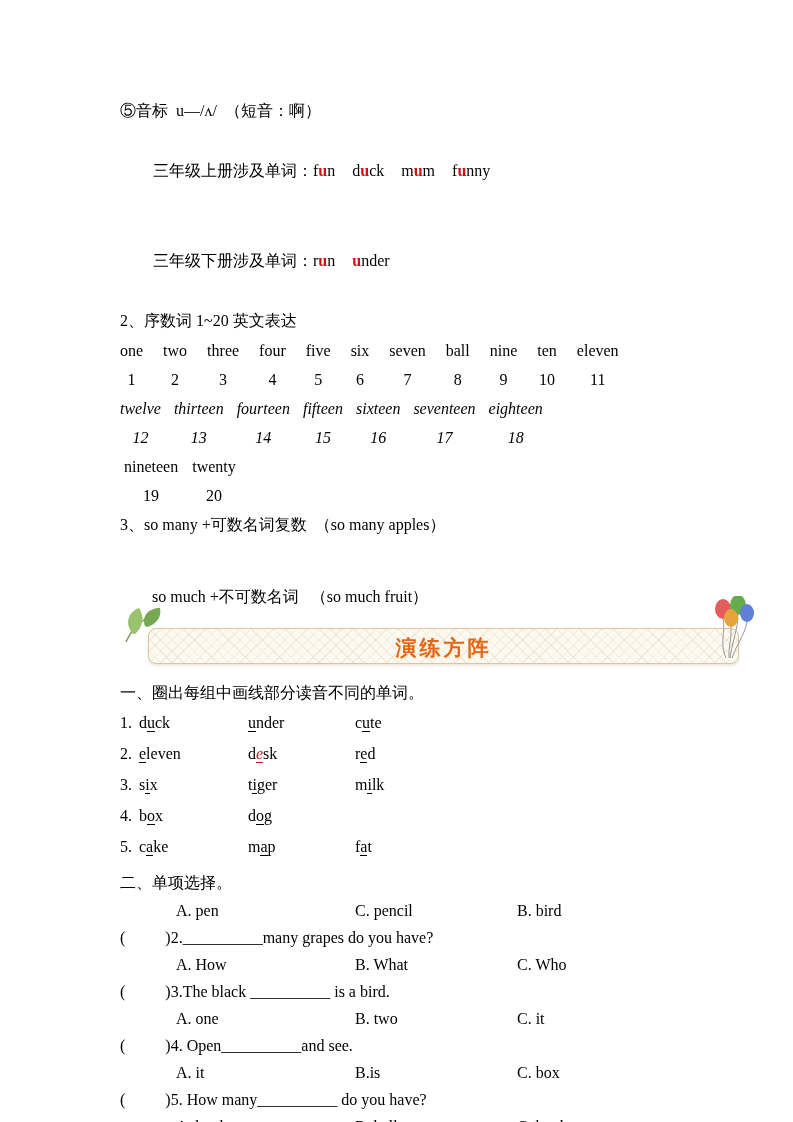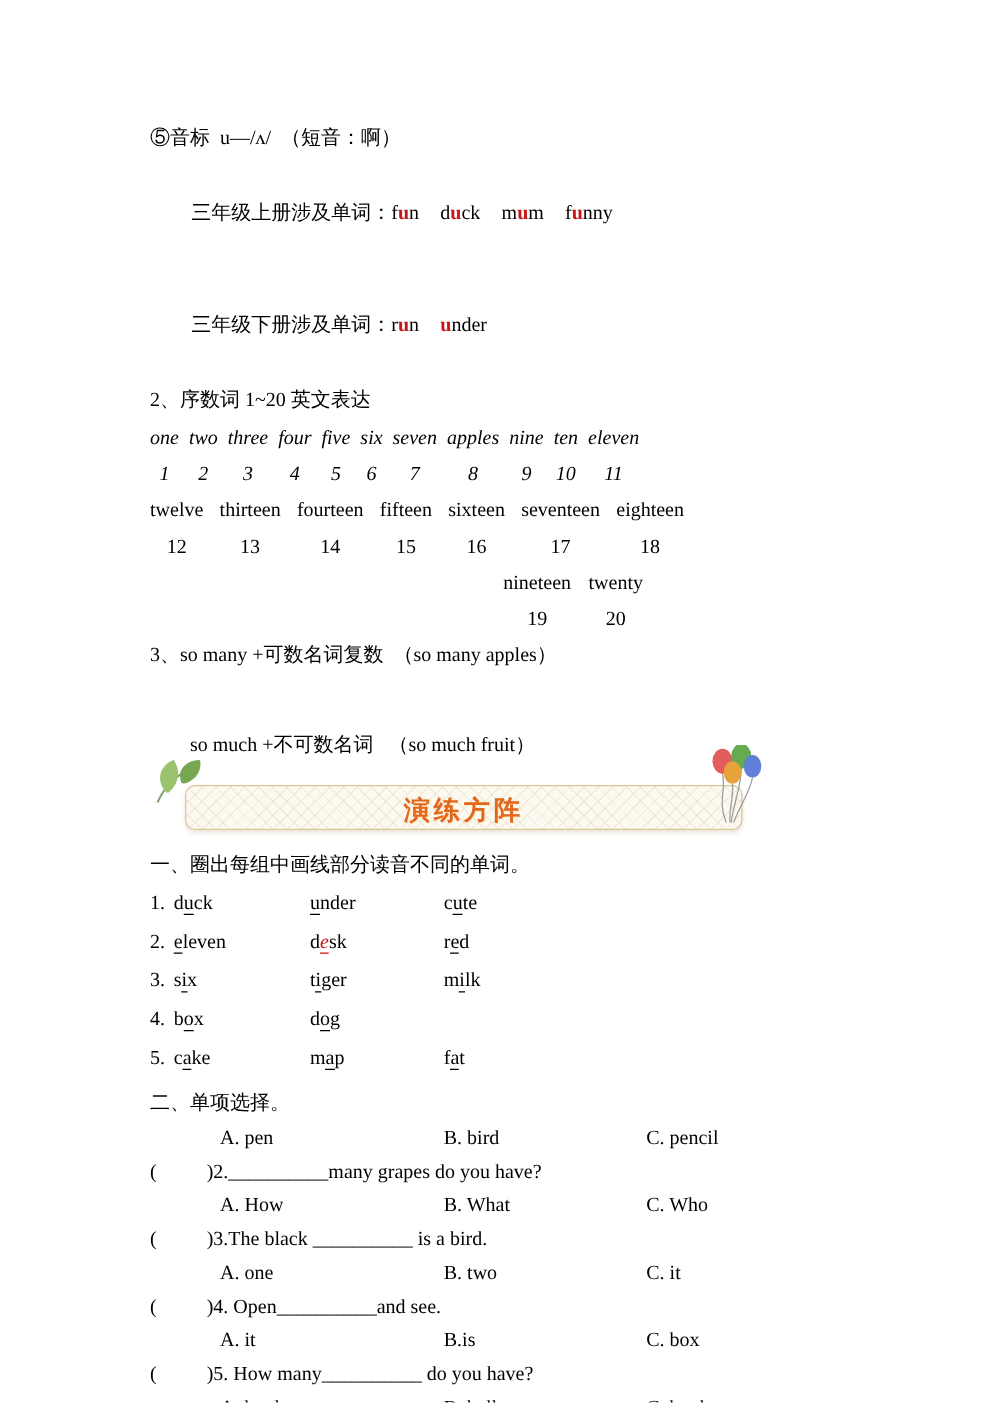--- a/index.html
+++ b/index.html
@@ -14,27 +14,27 @@
   .line { line-height:30px; white-space:pre-wrap; }
   .indent1 { padding-left:17px; }
   .indent2 { padding-left:32px;margin-top:42px; }
 
   .wordlist { display:inline-flex; gap:17px; }
   .mk-redb { color:var(--accent-red,#c00); font-weight:bold; }
   .mk-u { border-bottom:1.4px solid #000; }
   .mk-red { color:var(--accent-red,#c00); font-style:italic; border-bottom:1.4px solid currentColor; }
 
   .numrow { display:flex; }
-  .g1 { gap:8px;font-style:italic; }
-  .g2 { gap:13px; }
-  .g3 { gap:14px; padding-left:4px;justify-content:center; }
+  .g1 { gap:20px; }
+  .g2 { gap:13px;font-style:italic; }
+  .g3 { gap:14px; padding-left:4px; }
   .pair { display:flex; flex-direction:column; align-items:center; }
   .nw, .nd { line-height:29px; }
 
-  .banner-wrap { position:relative; margin:10px 0 14px 28px; width:446px; height:42px; }
+  .banner-wrap { position:relative; margin:10px 0 14px 28px; width:591px; height:42px; }
   .banner {
     position:absolute; left:0; right:0; top:6px; bottom:0;
     background:
       repeating-linear-gradient(45deg, rgba(203,182,135,.20) 0 1px, transparent 1px 8px),
       repeating-linear-gradient(-45deg, rgba(203,182,135,.20) 0 1px, transparent 1px 8px),
       #fcf9f0;
     border:1px solid #d9c69c; border-radius:8px;
     box-shadow:0 2px 3px rgba(180,160,120,.25);
   }
   .banner-title {
@@ -93,21 +93,21 @@
       </span>
       <span class="pair">
         <span class="nw">six</span>
         <span class="nd">6</span>
       </span>
       <span class="pair">
         <span class="nw">seven</span>
         <span class="nd">7</span>
       </span>
       <span class="pair">
-        <span class="nw">apples</span>
+        <span class="nw">ball</span>
         <span class="nd">8</span>
       </span>
       <span class="pair">
         <span class="nw">nine</span>
         <span class="nd">9</span>
       </span>
       <span class="pair">
         <span class="nw">ten</span>
         <span class="nd">10</span>
       </span>
@@ -211,22 +211,22 @@
       <span><span class="pw"><span>f</span><span class="mk mk-u">a</span><span>t</span></span></span>
     </div>
     </div>
 
   <div class="line sec-head">二、单项选择。</div>
 
   <div>
       <div class="question">
       <div class="opts">
         <span>A. pen</span>
+        <span>C. pencil</span>
         <span>B. bird</span>
-        <span>C. pencil</span>
       </div>
     </div>
       <div class="question">
       <div class="stem">(          )2.__________many grapes do you have?</div>
       <div class="opts">
         <span>A. How</span>
         <span>B. What</span>
         <span>C. Who</span>
       </div>
     </div>

